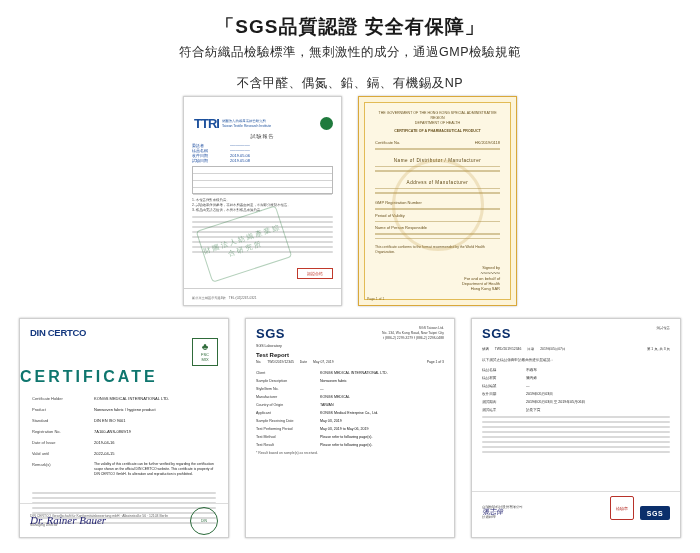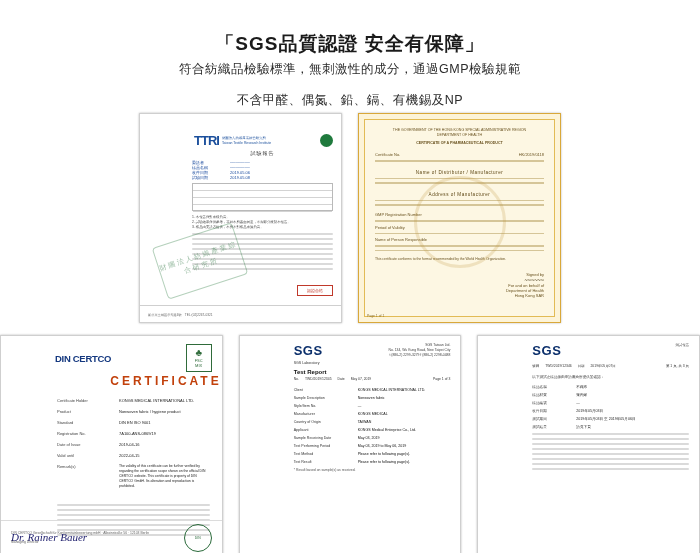--- a/index.html
+++ b/index.html
@@ -4,41 +4,40 @@
 <style>
   html,body{margin:0;padding:0;}
   body{
     width:700px;height:553px;
     background:#ffffff;
     font-family:"Liberation Sans","DejaVu Sans",sans-serif;
     color:#222;
     overflow:hidden;
     position:relative;
   }
-  .page{position:relative;width:700px;height:484px;margin-top:17px;}
+  .page{position:relative;width:700px;height:484px;}
 
   
   .hdr{padding-top:14px;text-align:center;}
   .hdr-title{
     font-size:19px;font-weight:700;letter-spacing:1px;color:#1b1b1b;
     font-family:"Liberation Sans","DejaVu Sans",sans-serif;
   }
   .hdr-sub{
     margin-top:11px;font-size:12.5px;line-height:20px;color:#2b2b2b;letter-spacing:.5px;
   }
 
   
   .grid{position:absolute;left:0;top:96px;width:700px;}
   .row{display:flex;justify-content:center;gap:16px;}
   .row2{margin-top:12px;}
 
   .cert{
     position:relative;background:#fff;overflow:hidden;
     box-shadow:0 0 2px rgba(0,0,0,.28);
-    padding-left:44px;
   }
 
   
   .ln{height:2px;background:#8d8d8d;opacity:.5;border-radius:1px;margin:3px 0;}
   .ln.s{opacity:.32;}
 
   
   .ttri{width:157px;height:208px;border:1px solid #cfcfcf;}
   .ttri .top-band{height:15px;background:#fff;}
   .ttri .logo-row{display:flex;align-items:center;padding:4px 6px 0 10px;}
@@ -82,30 +81,30 @@
   .gold .sign{margin-top:10px;text-align:right;font-size:4px;color:#6a5320;}
   .gold .wm{
     position:absolute;left:50%;top:52%;transform:translate(-50%,-50%);
     width:86px;height:86px;border-radius:50%;
     border:3px solid rgba(190,150,60,.22);
   }
   .gold .foot{position:absolute;left:8px;bottom:4px;font-size:3.4px;color:#8a7233;}
 
   
   .din{width:208px;height:218px;border:1px solid #cfcfcf;}
-  .din .din-top{display:flex;align-items:center;padding:8px 10px 0 10px;}
+  .din .din-top{display:flex;align-items:flex-start;padding:8px 10px 0 10px;flex-direction:column;}
   .din .din-logo{font-size:9.5px;font-weight:700;color:#14387f;letter-spacing:-.3px;}
   .din .fsc{
     margin-left:auto;width:24px;height:26px;border:1px solid #2f6b3a;
     display:flex;flex-direction:column;align-items:center;justify-content:center;
     color:#2f6b3a;font-size:4px;
   }
   .din .fsc .tree{font-size:10px;line-height:10px;}
   .din .din-title{
-    text-align:right;font-size:12px;font-weight:700;letter-spacing:3px;color:#c2410c;
+    text-align:left;font-size:16px;font-weight:700;letter-spacing:3px;color:#0f766e;
     margin-top:2px;
   }
   .din .din-rows{padding:10px 12px 0 12px;}
   .din .din-row{display:flex;margin-bottom:6px;}
   .din .din-key{width:62px;font-size:4px;color:#444;}
   .din .din-val{flex:1;font-size:4px;color:#222;}
   .din .din-note{padding:6px 12px;font-size:3.6px;color:#555;line-height:5.6px;}
   .din .din-foot{
     position:absolute;left:0;bottom:0;width:100%;height:34px;
     border-top:1px solid #dcdcdc;display:flex;align-items:center;padding:0 10px;box-sizing:border-box;
@@ -427,17 +426,29 @@
             </div>
           <div class="ln s"></div>
             <div class="ln s"></div>
             <div class="ln s"></div>
           <div class="ln s"></div>
             <div class="ln s"></div>
             <div class="ln s"></div>
           <div class="ln s"></div>
             <div class="ln s"></div>
         </div>
+        <div class="s-foot">
+          <div class="flexend">
+            <div class="fl">
+              <div>台灣檢驗科技股份有限公司</div>
+              <div class="sig2">張志偉</div>
+              <div>技術經理</div>
+            </div>
+            <span class="spacer"></span>
+            <div class="redseal">檢驗章</div>
+            <div class="sgsbadge">SGS</div>
+          </div>
+        </div>
       </div>
 
     </div>
   </div>
 </div>
 
 </body></html>

